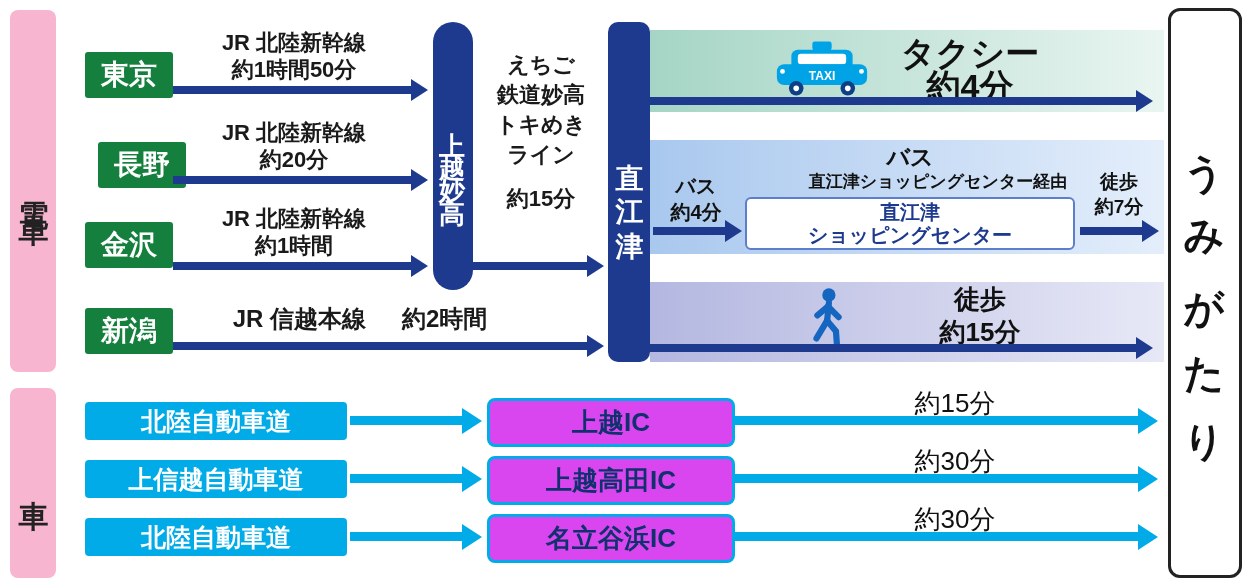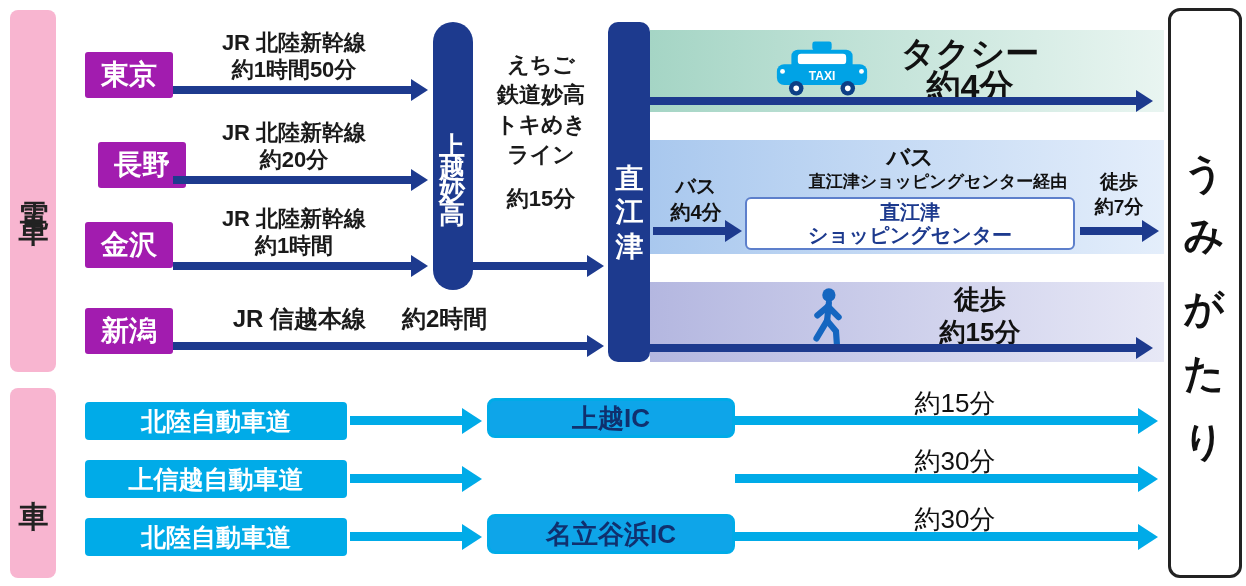--- a/index.html
+++ b/index.html
@@ -7,21 +7,21 @@
   body { font-family:"Liberation Sans","DejaVu Sans",sans-serif; color:#111; }
   #canvas { position:relative; width:1246px; height:586px; background:#fff; overflow:hidden; }
 
   .abs { position:absolute; }
 
   .pinkbar { position:absolute; background:#f8b5d0; border-radius:8px;
              display:flex; align-items:center; justify-content:center; }
   .pinkbar span { writing-mode:vertical-rl; text-orientation:upright;
                   font-size:30px; font-weight:700; color:#222; letter-spacing:14px; }
 
-  .stbox { position:absolute; width:88px; height:46px; background:#a21caf; color:#fff;
+  .stbox { position:absolute; width:88px; height:46px; background:#15803d; color:#fff;
            font-size:28px; font-weight:700; display:flex; align-items:center;
            justify-content:center; border-radius:3px; }
 
   .routelabel { position:absolute; text-align:center; font-size:22px; font-weight:600;
                 color:#1a1a1a; line-height:27px; }
   .routelabel-inline { position:absolute; display:flex; justify-content:center; gap:36px;
                        font-size:24px; font-weight:600; color:#1a1a1a; }
 
   .hub { position:absolute; background:#1d3a8e; display:flex; align-items:center;
          justify-content:center; }
@@ -57,21 +57,21 @@
              color:#1d3a8e; font-weight:700; font-size:20px; line-height:23px; }
 
   #dest { position:absolute; background:#fff; border:3px solid #222; border-radius:12px;
           display:flex; align-items:center; justify-content:center; }
   #dest span { writing-mode:vertical-rl; text-orientation:upright; font-size:40px;
                font-weight:700; color:#111; letter-spacing:22px; }
 
   .roadbox { position:absolute; width:262px; height:38px; background:#00abe8; color:#fff;
              font-size:25px; font-weight:700; display:flex; align-items:center;
              justify-content:center; border-radius:4px; }
-  .icbox { position:absolute; width:248px; height:40px; background:#0ea5e9;
+  .icbox { position:absolute; width:248px; height:49px; background:#d946ef;
            border:3px solid #00abe8; border-radius:8px; color:#10306e; font-size:26px;
            font-weight:700; display:flex; align-items:center; justify-content:center; }
   .timelabel { position:absolute; width:210px; text-align:center; font-size:26px;
                font-weight:500; color:#111; }
 </style>
 </head>
 <body>
 
 <div id="canvas">
 
@@ -187,20 +187,21 @@
   </div>
 
   <div class="roadbox" style="left:85px;top:402px">北陸自動車道</div>
   <div class="a-cyan" style="left:350px;top:416px;width:112px"></div>
   <div class="icbox" style="left:487px;top:398px">上越IC</div>
   <div class="timelabel" style="left:850px;top:386px">約15分</div>
   <div class="a-cyan" style="left:735px;top:416px;width:403px"></div>
 
   <div class="roadbox" style="left:85px;top:460px">上信越自動車道</div>
   <div class="a-cyan" style="left:350px;top:474px;width:112px"></div>
+  <div class="icbox" style="left:487px;top:456px">上越高田IC</div>
   <div class="timelabel" style="left:850px;top:444px">約30分</div>
   <div class="a-cyan" style="left:735px;top:474px;width:403px"></div>
 
   <div class="roadbox" style="left:85px;top:518px">北陸自動車道</div>
   <div class="a-cyan" style="left:350px;top:532px;width:112px"></div>
   <div class="icbox" style="left:487px;top:514px">名立谷浜IC</div>
   <div class="timelabel" style="left:850px;top:502px">約30分</div>
   <div class="a-cyan" style="left:735px;top:532px;width:403px"></div>
 
 </div>

